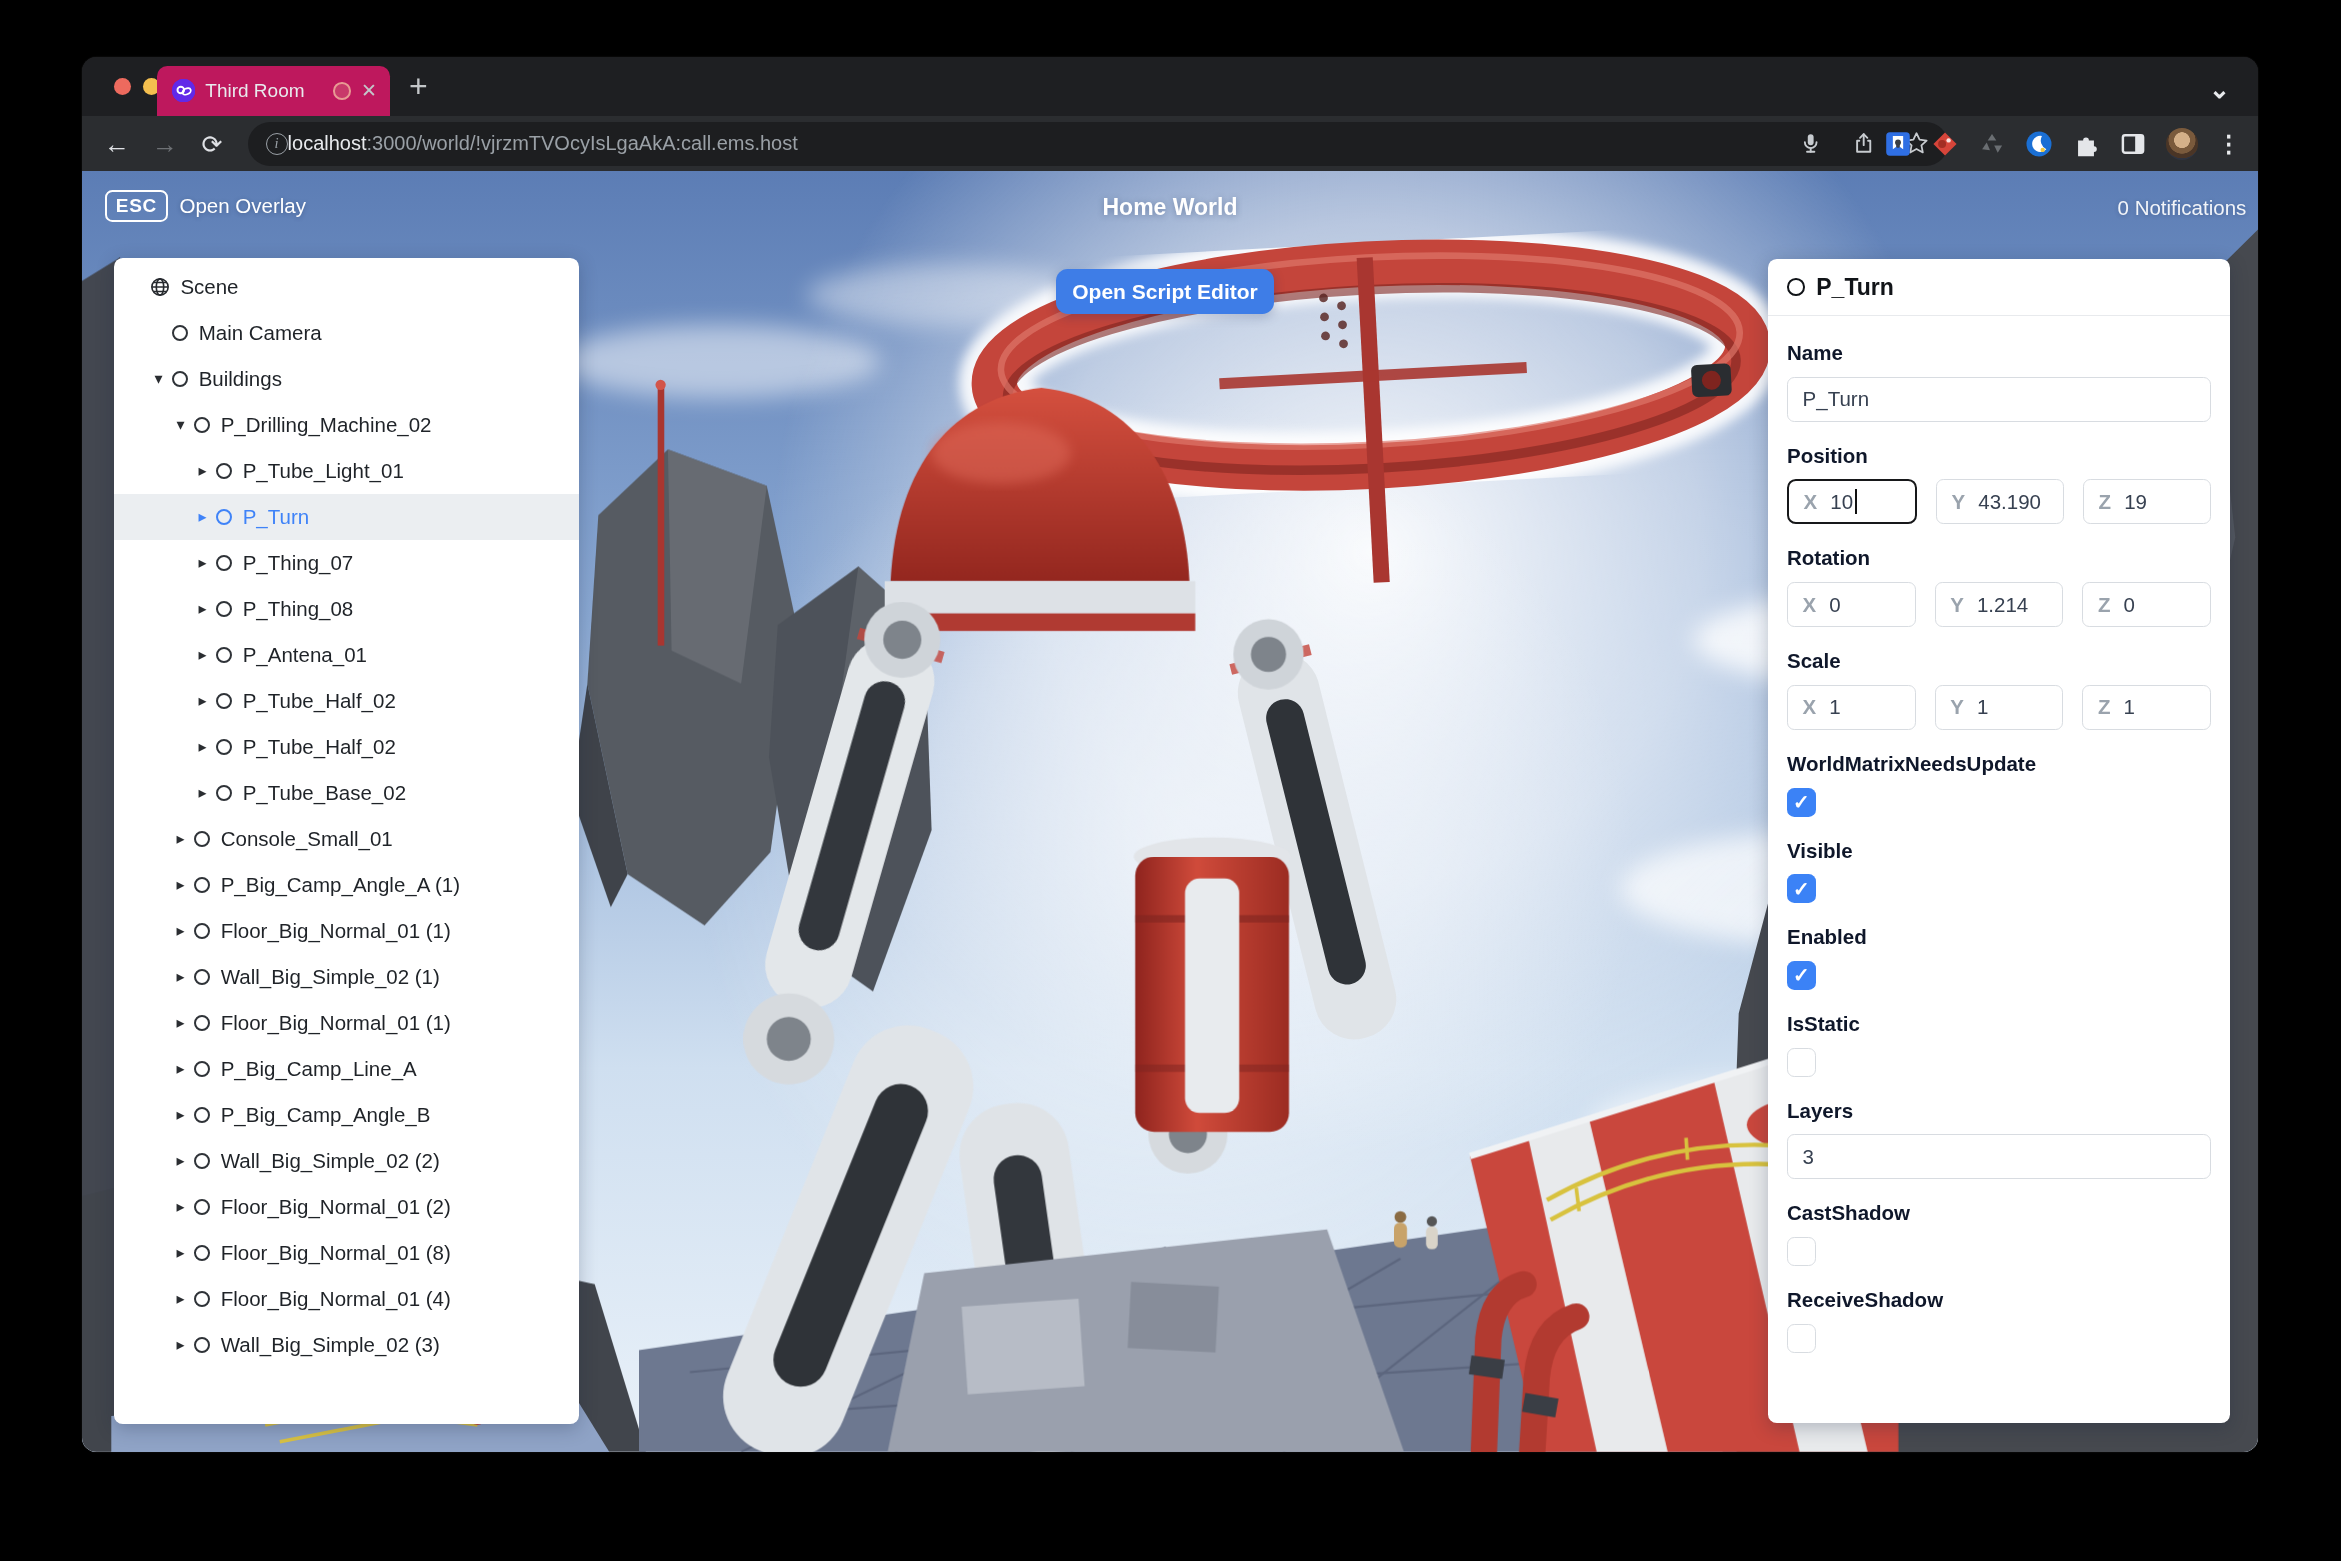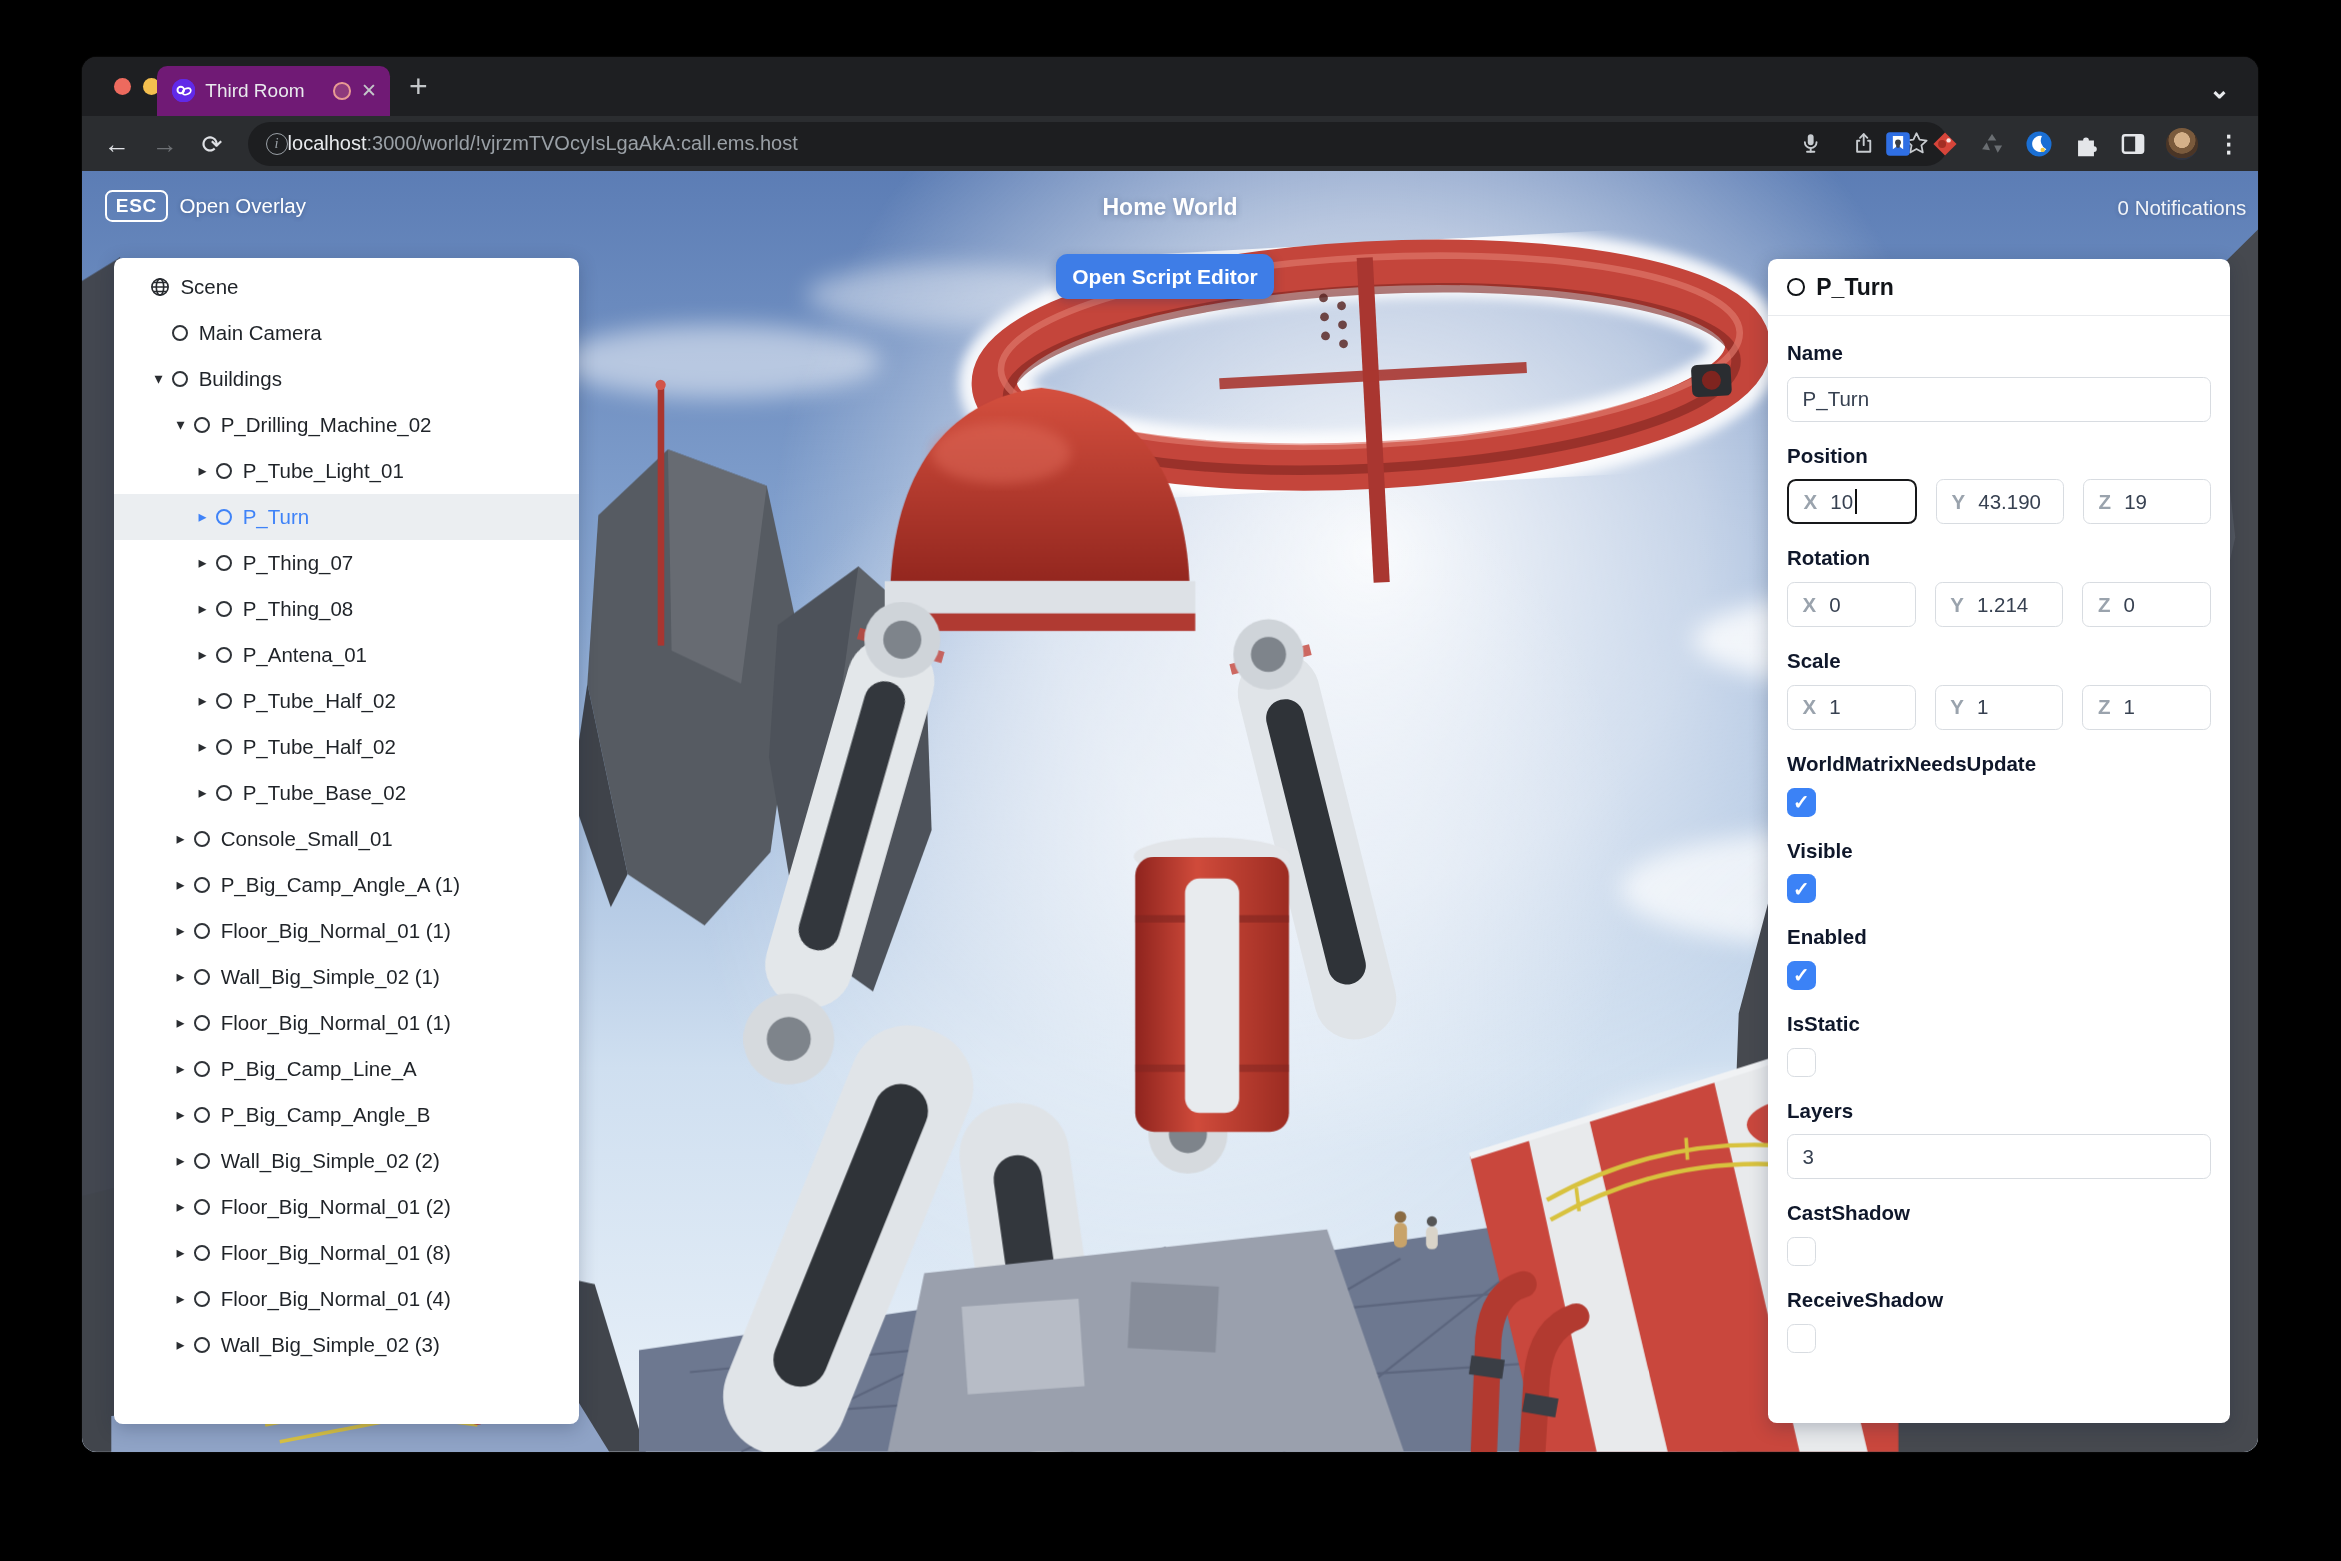--- a/index.html
+++ b/index.html
@@ -5,21 +5,21 @@
   * { margin:0; padding:0; box-sizing:border-box; }
   html,body { background:#000; width:2342px; height:1561px; font-family:"Liberation Sans", sans-serif; position:relative; overflow:hidden; }
 
   .window { position:absolute; left:82px; top:57px; width:2176px; height:1395px; border-radius:14.6px; overflow:hidden; background:#202124; box-shadow:0 0 1.5px rgba(255,255,255,.15); }
 
   
   .tabstrip { position:relative; height:59px; background:#1e1f22; }
   .traffic { position:absolute; left:31.5px; top:20.5px; display:flex; gap:11.7px; }
   .traffic span { width:17.6px; height:17.6px; border-radius:50%; display:block; }
   .tl-close { background:#ed6a5e; } .tl-min { background:#f4bf4f; } .tl-max { background:#61c554; }
-  .tab { position:absolute; left:75px; top:8.8px; width:233px; height:50px; background:#701a75; border-radius:10.3px 10.3px 0 0; display:flex; align-items:center; padding:0 13px 0 14.6px; gap:10.3px; }
+  .tab { position:absolute; left:75px; top:8.8px; width:233px; height:50px; background:#be185d; border-radius:10.3px 10.3px 0 0; display:flex; align-items:center; padding:0 13px 0 14.6px; gap:10.3px; }
   .favicon { width:23.4px; height:23.4px; border-radius:50%; background:#6129e8; position:relative; flex:0 0 auto; }
   .favicon svg { position:absolute; inset:0; }
   .tab-title { color:#e8eaed; font-size:19px; flex:1 1 auto; white-space:nowrap; overflow:hidden; }
   .rec-ring { width:17.6px; height:17.6px; border-radius:50%; border:2.9px solid #e89a93; background:rgba(232,154,147,.25); flex:0 0 auto; }
   .tab-close { color:#c3c6c9; font-size:19px; line-height:1; flex:0 0 auto; }
   .newtab { position:absolute; left:327px; top:13px; color:#c3c6c9; font-size:32px; font-weight:300; line-height:1; }
   .tab-chevron { position:absolute; right:28px; top:17.6px; color:#e8eaed; font-size:25px; font-weight:700; }
 
   
   .toolbar { position:relative; height:56px; background:#2b2d30; }
@@ -40,21 +40,21 @@
   
   .content { position:absolute; left:0; top:114px; width:2176px; height:1281px; overflow:hidden; background:#7d9cc8; }
   .scene-svg { position:absolute; inset:0; }
 
   
   .esc-badge { position:absolute; left:23px; top:19px; display:flex; align-items:center; gap:11.7px; color:#fff; }
   .esc-key { border:2.2px solid #fff; border-radius:7.3px; font-size:19px; font-weight:600; padding:2.9px 8.8px; letter-spacing:0.7px; }
   .esc-label { font-size:20.5px; font-weight:400; text-shadow:0 0.7px 4.4px rgba(30,50,90,.35); }
   .world-title { position:absolute; left:0; right:0; top:23.4px; text-align:center; color:#fff; font-size:23px; font-weight:700; text-shadow:0 0.7px 5.9px rgba(30,50,90,.35); }
   .notifications { position:absolute; right:11.7px; top:25px; color:rgba(255,255,255,.92); font-size:20.5px; text-shadow:0 0.7px 4.4px rgba(30,50,90,.3); }
-  .script-btn { position:absolute; left:974px; top:83px; width:218px; height:45px; background:#3e7de7; border:none; border-radius:11.7px; color:#fff; font-size:21px; font-weight:700; font-family:"Liberation Sans", sans-serif; box-shadow:0 2.9px 10.3px rgba(20,40,90,.25); }
+  .script-btn { position:absolute; left:974px; top:98px; width:218px; height:45px; background:#3e7de7; border:none; border-radius:11.7px; color:#fff; font-size:21px; font-weight:700; font-family:"Liberation Sans", sans-serif; box-shadow:0 2.9px 10.3px rgba(20,40,90,.25); }
 
   
   .left-panel { position:absolute; left:31.5px; top:87px; width:465px; height:1166px; background:#fff; border-radius:8.8px; box-shadow:0 4.4px 17.6px rgba(20,30,60,.25); overflow:hidden; }
   .panel-tabs { display:flex; align-items:stretch; height:54px; border-bottom:1.5px solid #e8eaed; padding:0 19px; gap:41px; }
   .ptab { display:flex; align-items:center; gap:8.8px; font-size:20.5px; font-weight:600; color:#1f2328; position:relative; }
   .ptab.active { color:#3f83f8; }
   .ptab.active::after { content:""; position:absolute; left:-2.9px; right:-2.9px; bottom:0; height:3.7px; background:#3f83f8; border-radius:2.2px 2.2px 0 0; }
   .tree { padding-top:5.9px; }
   .trow { height:46px; display:flex; align-items:center; font-size:20.5px; color:#1f2328; font-weight:500; }
   .trow.selected { background:#ebeef1; color:#3f83f8; }

